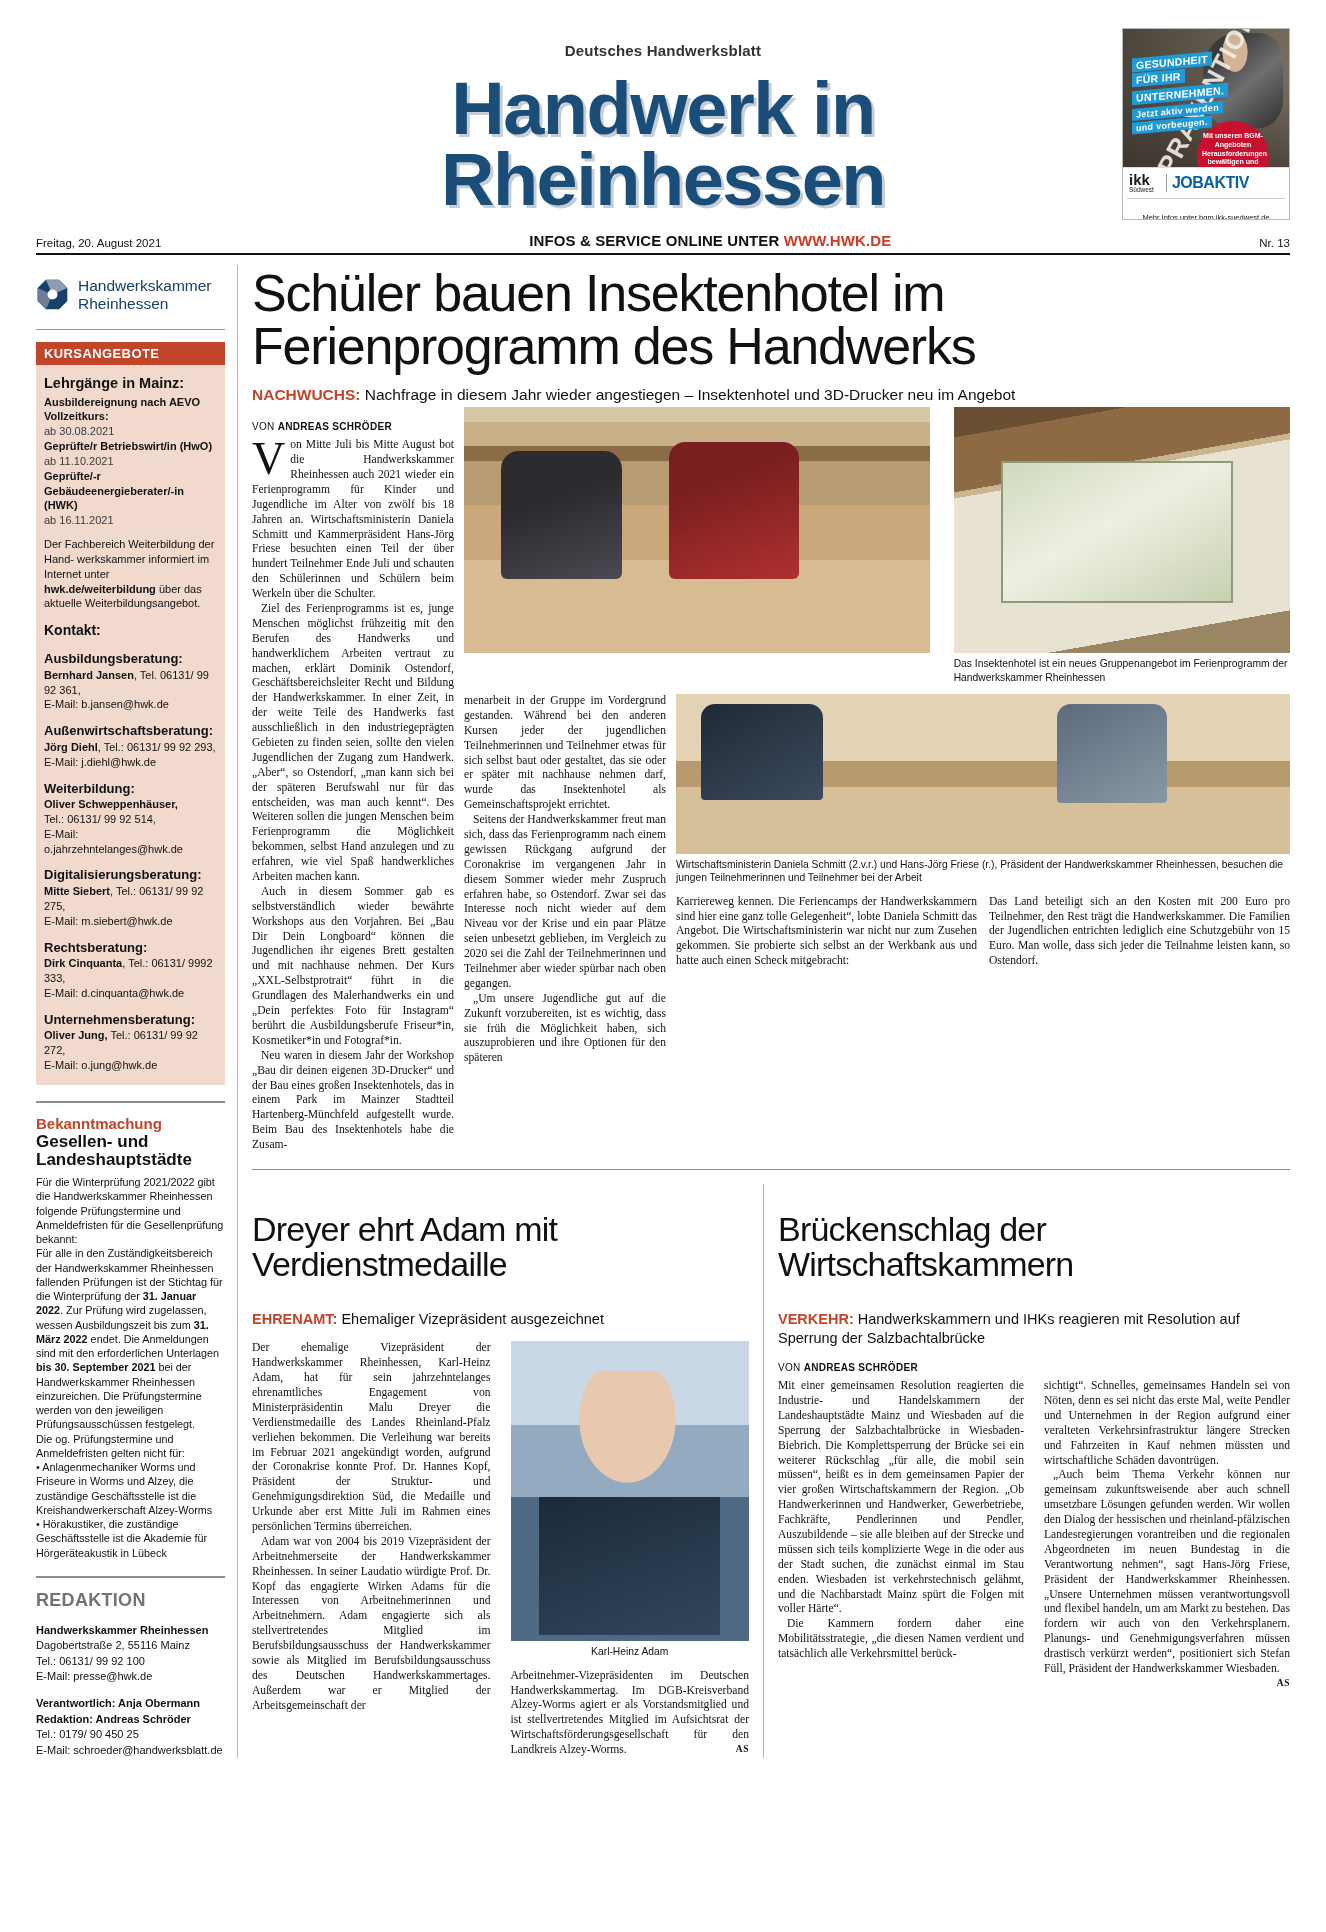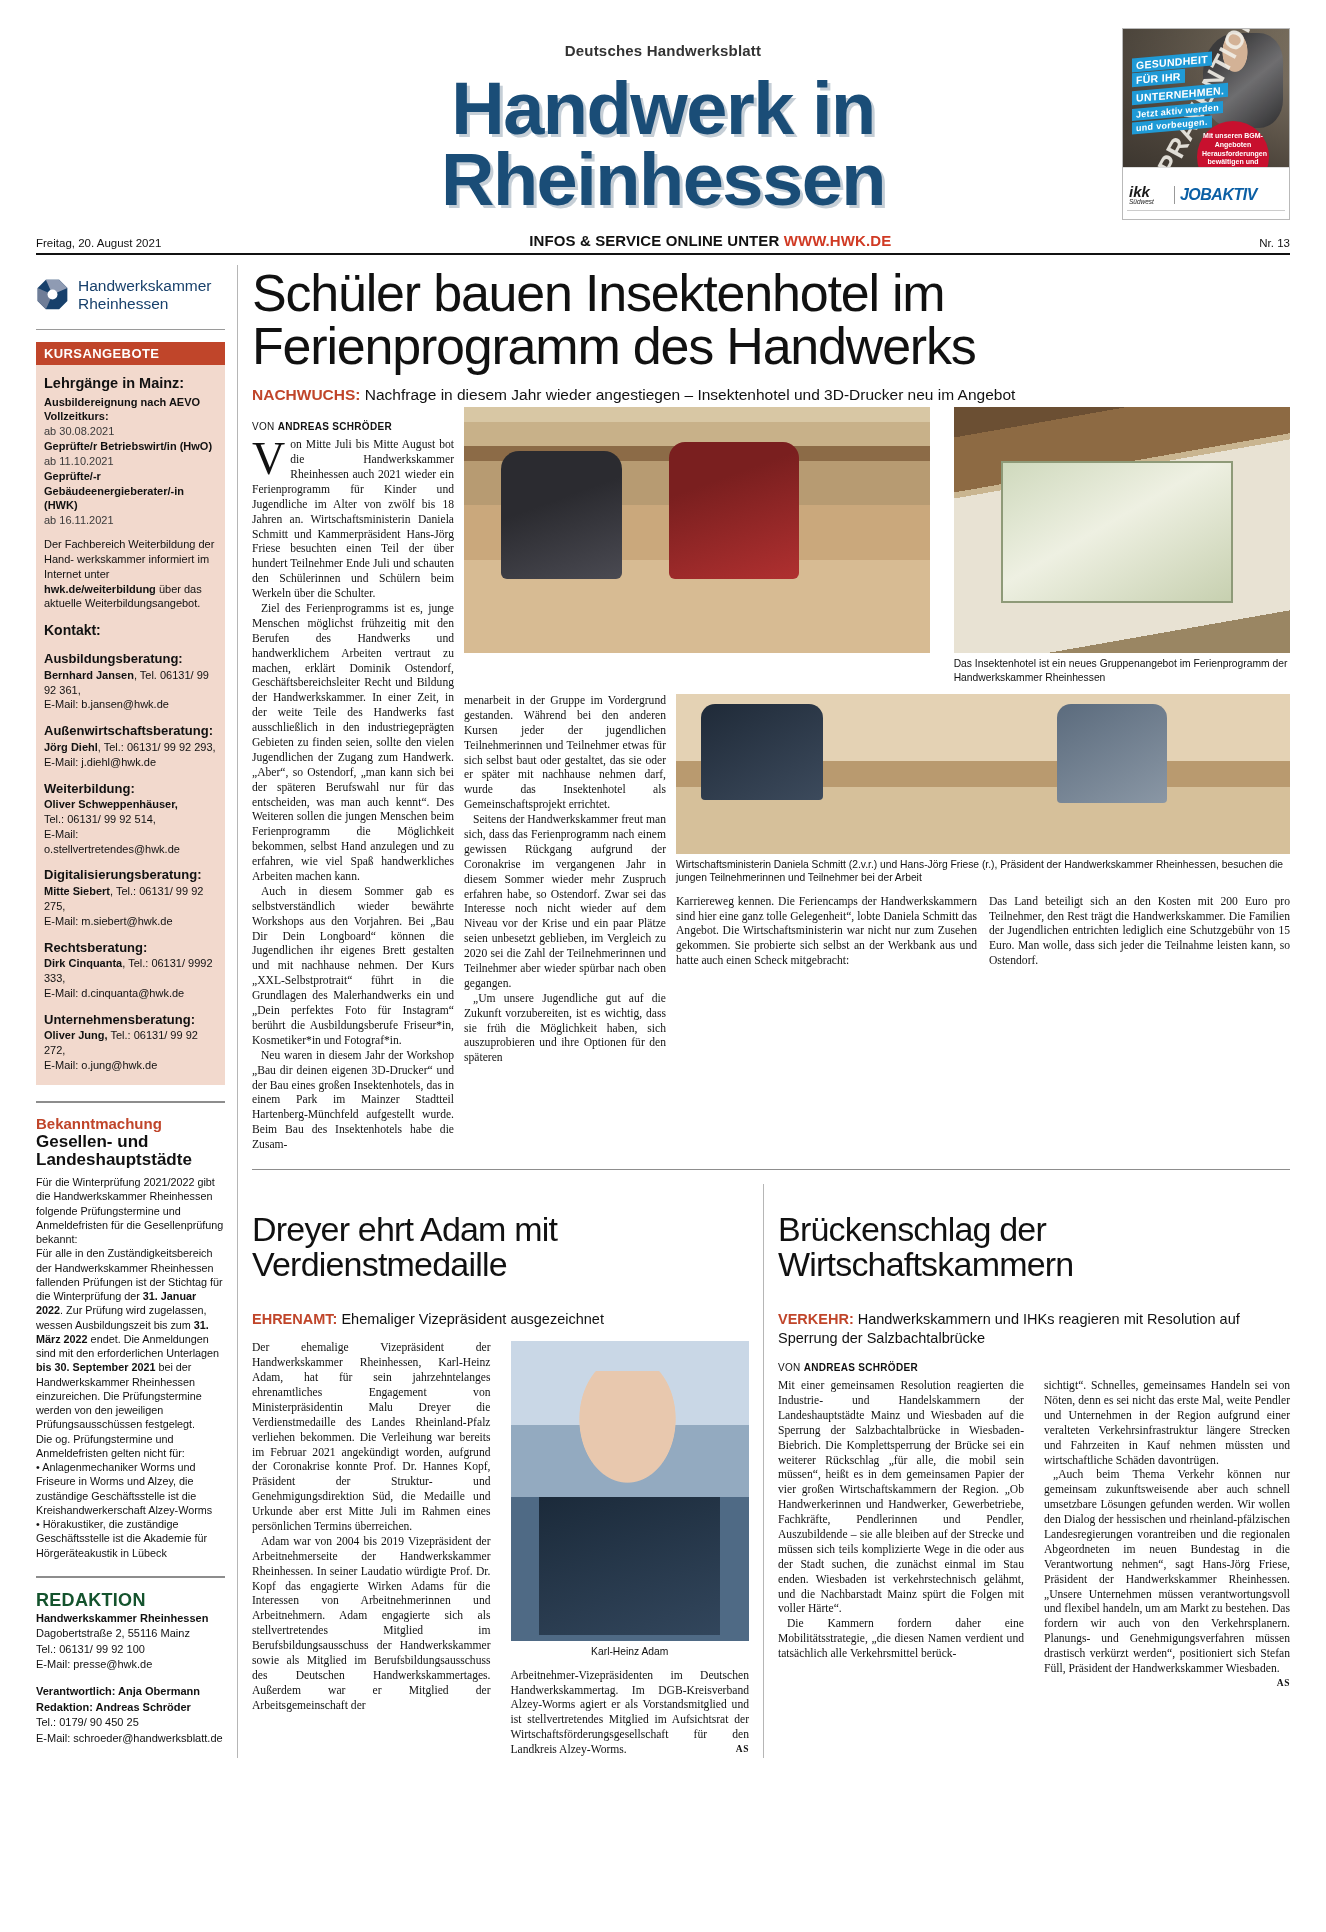--- a/index.html
+++ b/index.html
@@ -65,21 +65,21 @@
   .ad-circle {
     position:absolute; left:74px; top:92px; width:72px; height:72px;
     border-radius:50%; background:#c8102e; color:#fff;
     font-size:7px; line-height:1.25; text-align:center; padding:11px 5px 0;
     font-weight:bold;
   }
   .ad-bottom {
     position:absolute; left:0; right:0; bottom:0; height:52px;
     background:#fff; border-top:1px solid #ddd;
   }
-  .ad-logo-row{ display:flex; align-items:center; gap:20px; padding:16px 6px 0;font-style:italic; }
+  .ad-logo-row{ display:flex; align-items:center; gap:12px; padding:4px 6px 0; }
   .ad-ikk{ font-size:15px; font-weight:bold; color:#1a1a1a; line-height:1; }
   .ad-ikk small{ display:block; font-size:6.5px; font-weight:normal; }
   .ad-jobaktiv{ font-size:16px; font-weight:bold; color:#0b5fa5; letter-spacing:-.5px; border-left:1px solid #999; padding-left:5px;}
   .ad-info{ font-size:7.5px; text-align:center; padding-top:14px; color:#111; border-top:1px solid #ccc; margin:4px 4px 0;}
 
   
   .dateline {
     display:flex; align-items:flex-end; justify-content:space-between;
     font-size:11.5px; padding-bottom:4px;
   }
@@ -110,21 +110,21 @@
   .kurs-sec { font-weight:bold; font-size:14px; margin:10px 0 0; }
   .kurs-sub { font-weight:bold; font-size:13px; margin:11px 0 0; }
   .kurs-p { margin:9px 0 0; }
 
   
   .sec-rule { border-top:2px solid #8d8d8d; margin:16px 0 12px; }
   .bekannt-kicker { color:#c0452a; font-size:15px; font-weight:bold; }
   .bekannt-title { font-size:17px; font-weight:bold; line-height:1.1; margin:1px 0 5px; }
   .sb-text { font-size:10.8px; line-height:1.32; text-align:left; }
   .sb-text b { font-weight:bold; }
-  .red-head { color:#14532d; font-size:18px; font-weight:bold; letter-spacing:.3px; }
+  .red-head { color:#737373; font-size:18px; font-weight:bold; letter-spacing:.3px; margin-bottom:12px; }
   .sb-block { font-size:11px; line-height:1.4; }
   .sb-block .b { font-weight:bold; }
   .sb-gap { height:12px; }
 
   
   .headline {
     font-size:52px; line-height:1.02; font-weight:400;
     letter-spacing:-1.2px; margin:2px 0 0;
     font-family:"Liberation Sans", sans-serif;
   }
@@ -310,21 +310,21 @@
         </div>
         <div style="margin-top:10px">
           <div class="kurs-sub" style="margin:0">Außenwirtschaftsberatung:</div>
           <div><span class="b">Jörg Diehl</span><span>, Tel.: 06131/ 99 92 293,</span></div>
           <div>E-Mail: j.diehl@hwk.de</div>
         </div>
         <div style="margin-top:10px">
           <div class="kurs-sub" style="margin:0">Weiterbildung:</div>
           <div class="b">Oliver Schweppenhäuser,</div>
           <div>Tel.: 06131/ 99 92 514,</div>
-          <div>E-Mail: o.stellvertretendes@hwk.de</div>
+          <div>E-Mail: o.jahrzehntelanges@hwk.de</div>
         </div>
         <div style="margin-top:10px">
           <div class="kurs-sub" style="margin:0">Digitalisierungsberatung:</div>
           <div><span class="b">Mitte Siebert</span><span>, Tel.: 06131/ 99 92 275,</span></div>
           <div>E-Mail: m.siebert@hwk.de</div>
         </div>
         <div style="margin-top:10px">
           <div class="kurs-sub" style="margin:0">Rechtsberatung:</div>
           <div><span class="b">Dirk Cinquanta</span><span>, Tel.: 06131/ 9992 333,</span></div>
           <div>E-Mail: d.cinquanta@hwk.de</div>

